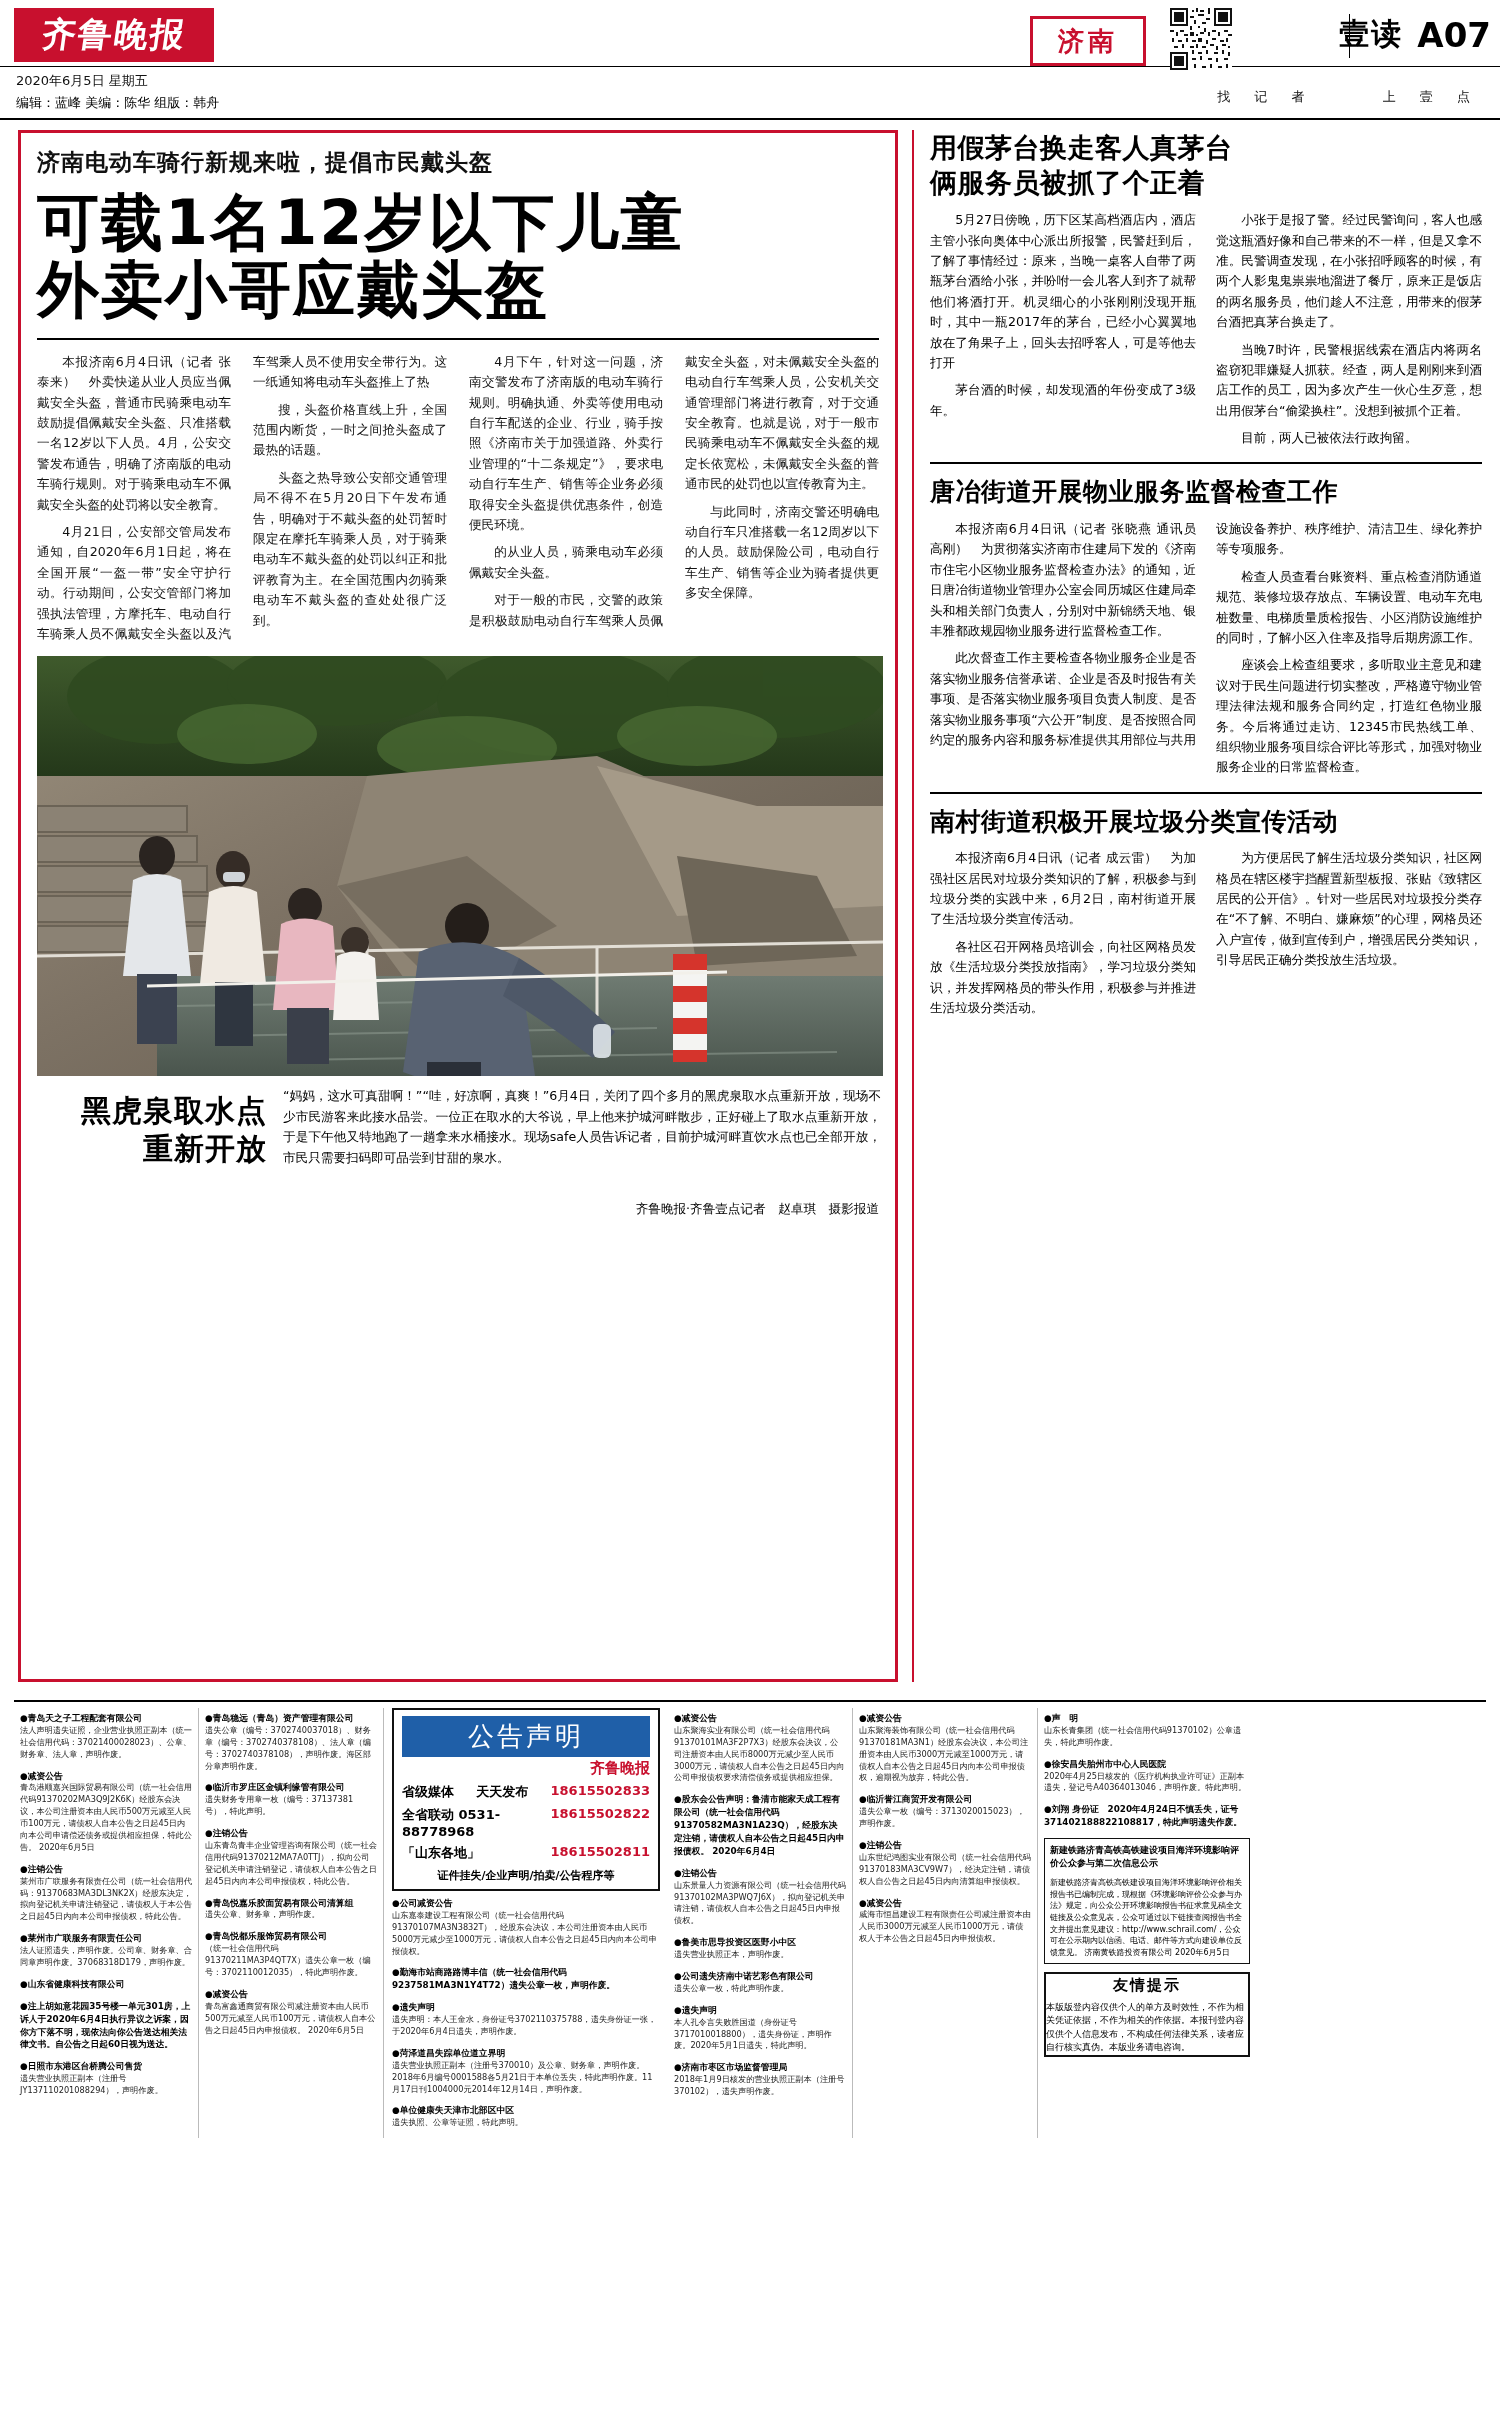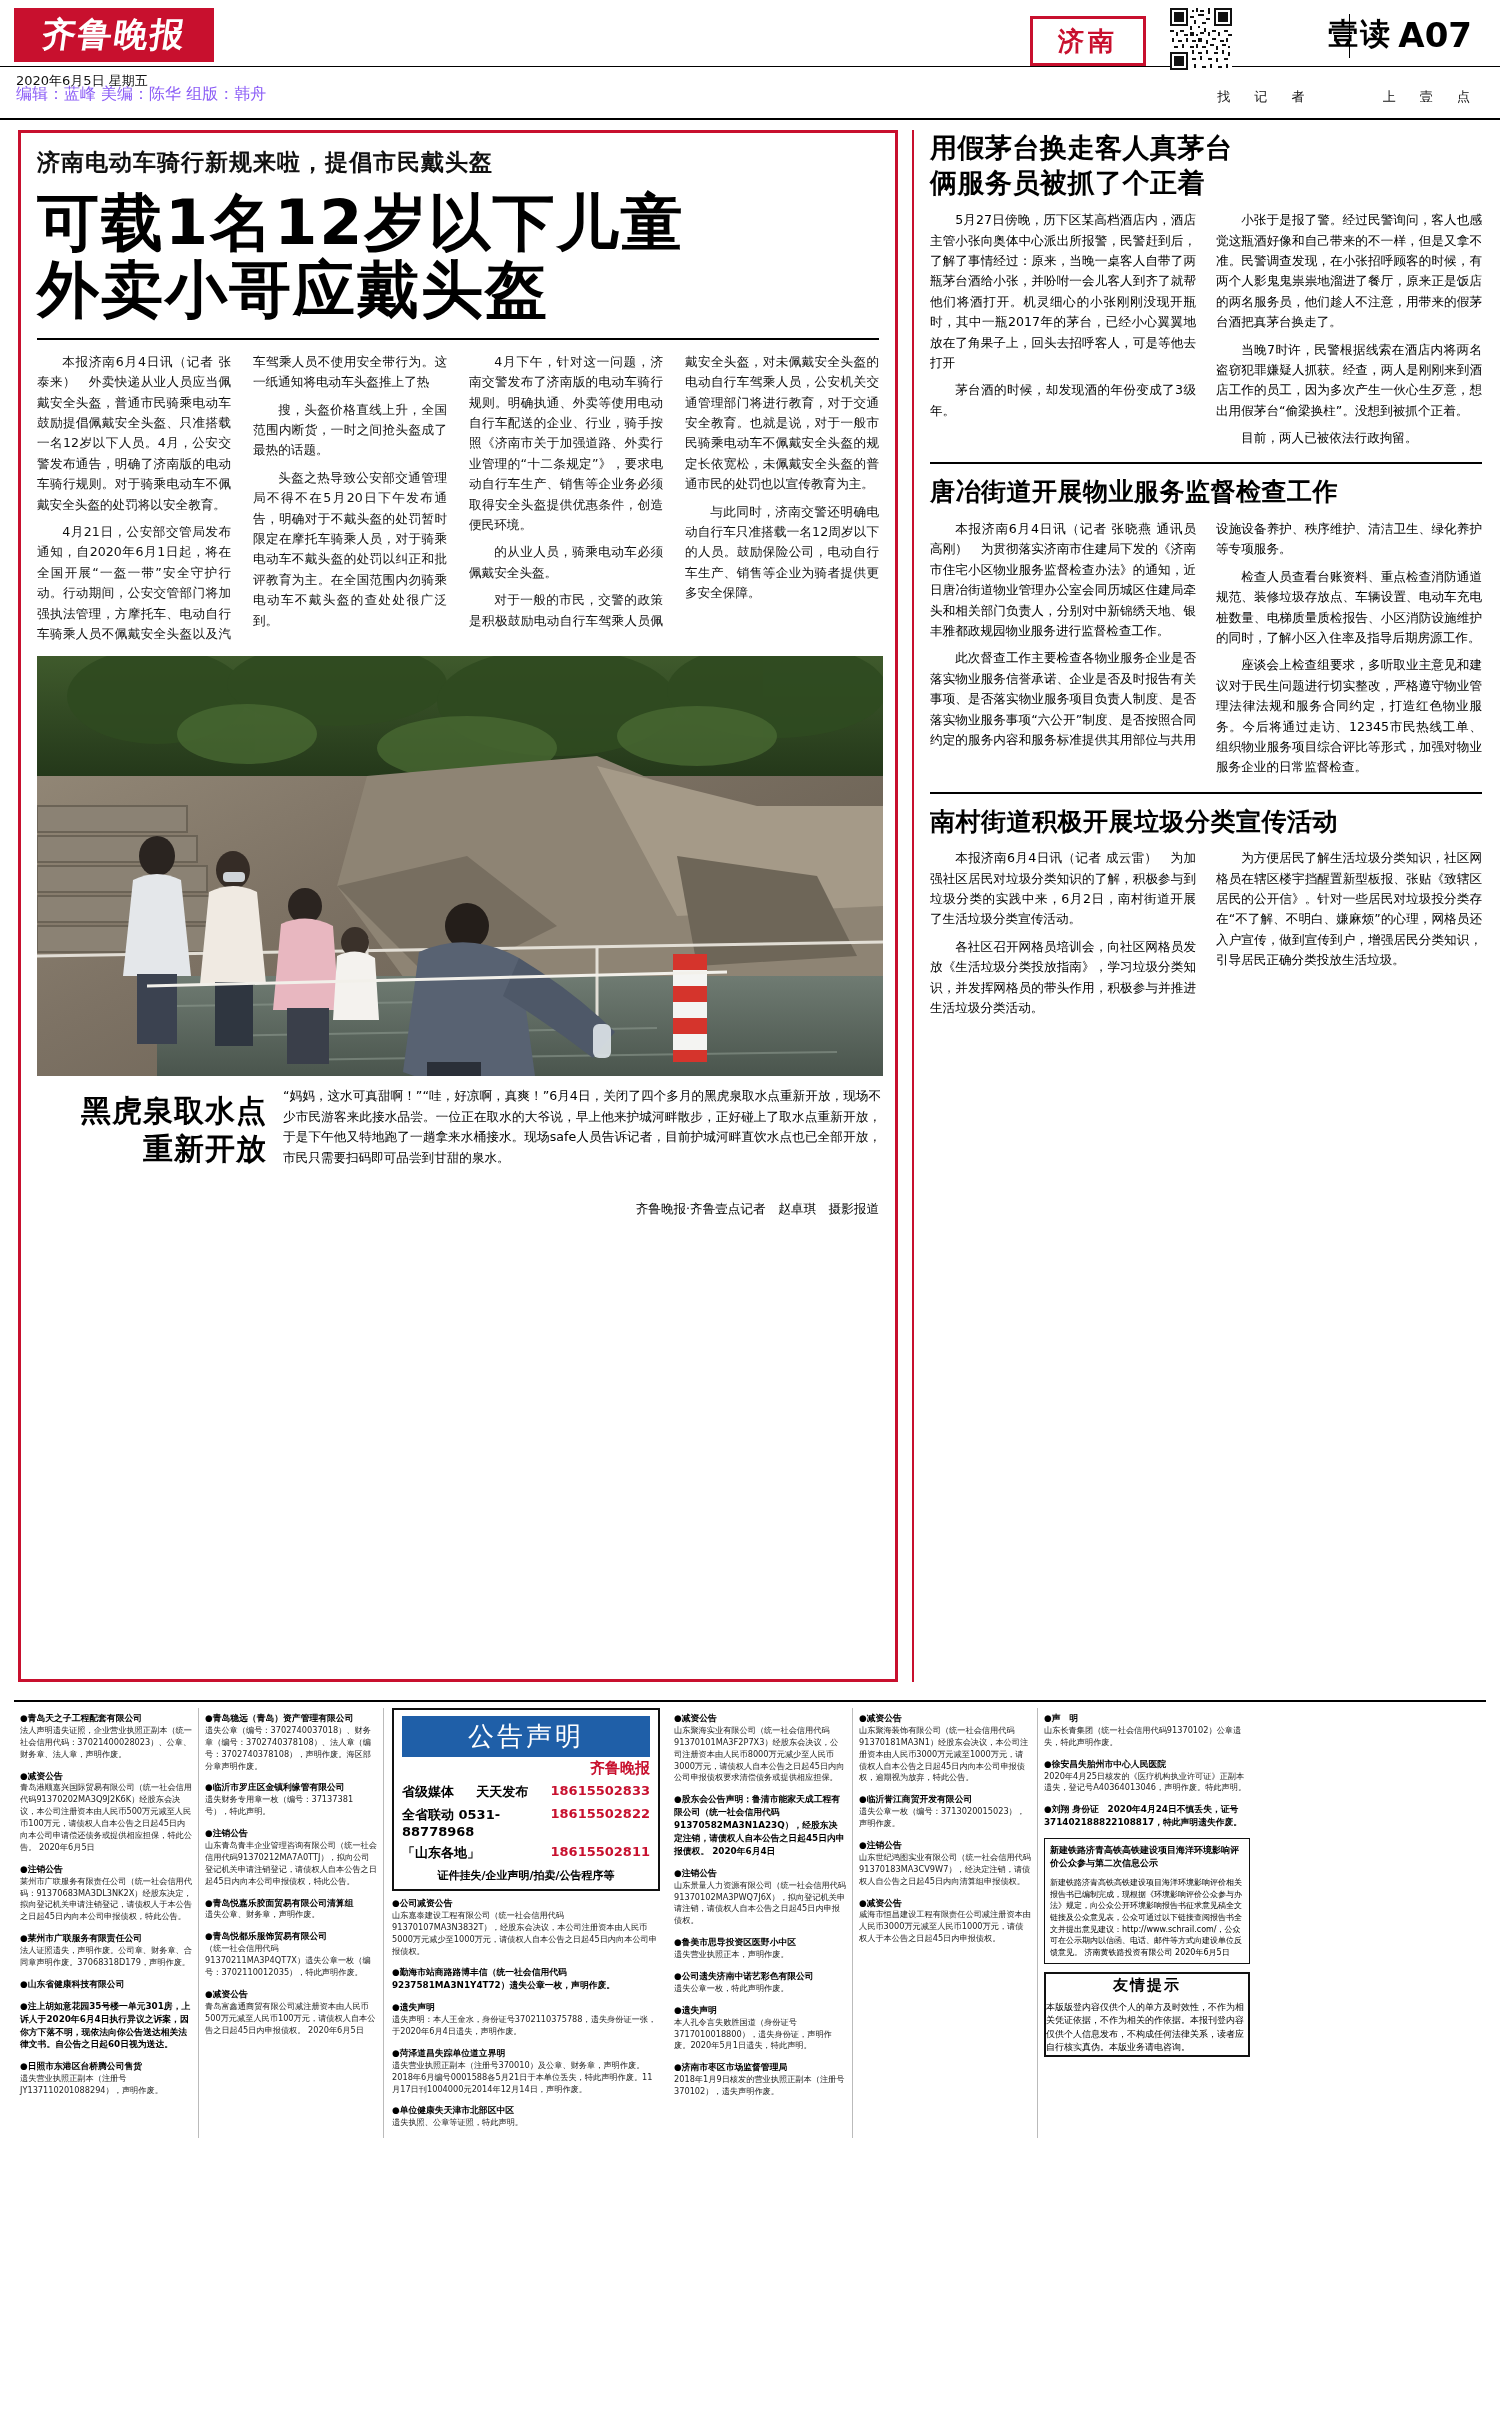--- a/index.html
+++ b/index.html
@@ -4,26 +4,26 @@
 <style>
   html,body{margin:0;padding:0;background:#ffffff;}
   body{width:1500px;height:2414px;font-family:"DejaVu Sans","Liberation Sans",sans-serif;color:#000;position:relative;overflow:hidden;}
   .page{position:relative;width:1500px;height:2414px;box-sizing:border-box;padding:0;}
 
   
   .masthead{position:relative;height:118px;border-bottom:2px solid #000;}
   .logo{position:absolute;left:14px;top:8px;width:200px;height:54px;background:#c8102e;color:#fff;font-weight:bold;font-size:34px;letter-spacing:2px;display:flex;align-items:center;justify-content:center;font-family:"DejaVu Sans",sans-serif;}
   .logo span{transform:skewX(-8deg);}
   .mast-date{position:absolute;left:16px;top:72px;font-size:13px;color:#111;}
-  .mast-editors{position:absolute;left:16px;top:84px;font-size:16px;color:#8b5cf6;}
+  .mast-editors{position:absolute;left:16px;top:94px;font-size:13px;color:#000000;}
   .mast-rule{position:absolute;left:0;top:66px;width:1500px;height:1px;background:#000;}
   .jinan-box{position:absolute;left:1030px;top:16px;width:110px;height:44px;border:3px solid #c8102e;display:flex;align-items:center;justify-content:center;}
   .jinan-box b{color:#c8102e;font-size:26px;letter-spacing:4px;}
   .qr{position:absolute;left:1170px;top:8px;width:62px;height:62px;}
-  .mast-right{position:absolute;right:28px;top:14px;display:flex;align-items:center;gap:6px;}
+  .mast-right{position:absolute;right:9px;top:14px;display:flex;align-items:center;gap:14px;}
   .mast-right .yidu{font-size:30px;font-weight:bold;letter-spacing:2px;}
   .mast-right .pageno{font-size:34px;font-weight:bold;font-family:"DejaVu Sans",sans-serif;}
   .mast-sub{position:absolute;right:20px;top:88px;font-size:13px;letter-spacing:10px;color:#111;}
   .mast-vrule{position:absolute;right:150px;top:14px;width:1px;height:44px;background:#000;}
 
   
   .body-area{position:relative;margin-top:6px;height:1560px;}
   .left-col{position:absolute;left:18px;top:4px;width:880px;height:1552px;border:3px solid #c8102e;box-sizing:border-box;padding:14px 16px;}
   .right-col{position:absolute;left:930px;top:4px;width:552px;height:1552px;}
   .col-divider{position:absolute;left:912px;top:4px;width:2px;height:1552px;background:#c8102e;}

